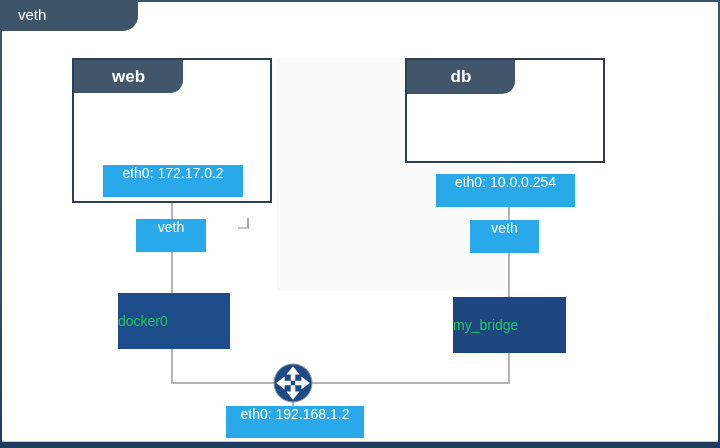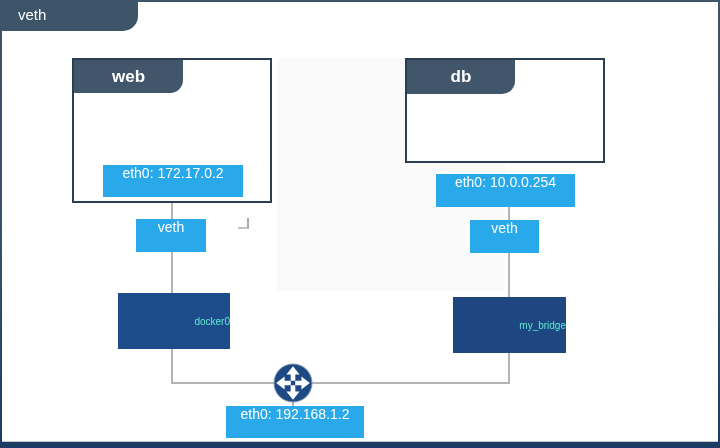--- a/index.html
+++ b/index.html
@@ -31,22 +31,22 @@
   
   .badge{position:absolute;background:#29a9ea;color:#fff;font-size:14px;z-index:3;
          display:flex;align-items:flex-start;justify-content:center;}
   #web-eth{left:103px;top:165px;width:140px;height:32px;}
   #db-eth{left:436px;top:166px;width:139px;height:33px;margin-top:8px;}
   #veth-web{left:136px;top:219px;width:70px;height:33px;}
   #veth-db{left:470px;top:220px;width:69px;height:33px;}
   #host-eth{left:226px;top:406px;width:138px;height:32px;}
 
   
-  .bridge{position:absolute;color:#5eead4;font-size:10px;z-index:3;
-          display:flex;align-items:center;justify-content:flex-end;}
+  .bridge{position:absolute;color:#22c55e;font-size:14px;z-index:3;
+          display:flex;align-items:center;justify-content:flex-start;}
   #docker0{left:118px;top:293px;width:112px;height:56px;background:#1d4c8a;}
   #my-bridge{left:453px;top:297px;width:113px;height:56px;background:#1e4680;}
 
   
   .line{position:absolute;background:#b4b4b4;z-index:2;}
   #l-web-down{left:171px;top:203px;width:2px;height:90px;}
   #l-docker0-down{left:171px;top:349px;width:2px;height:35px;}
   #l-db-down{left:508px;top:203px;width:2px;height:94px;}
   #l-mybridge-down{left:508px;top:353px;width:2px;height:31px;}
   #l-horizontal{left:171px;top:382px;width:339px;height:2px;}

